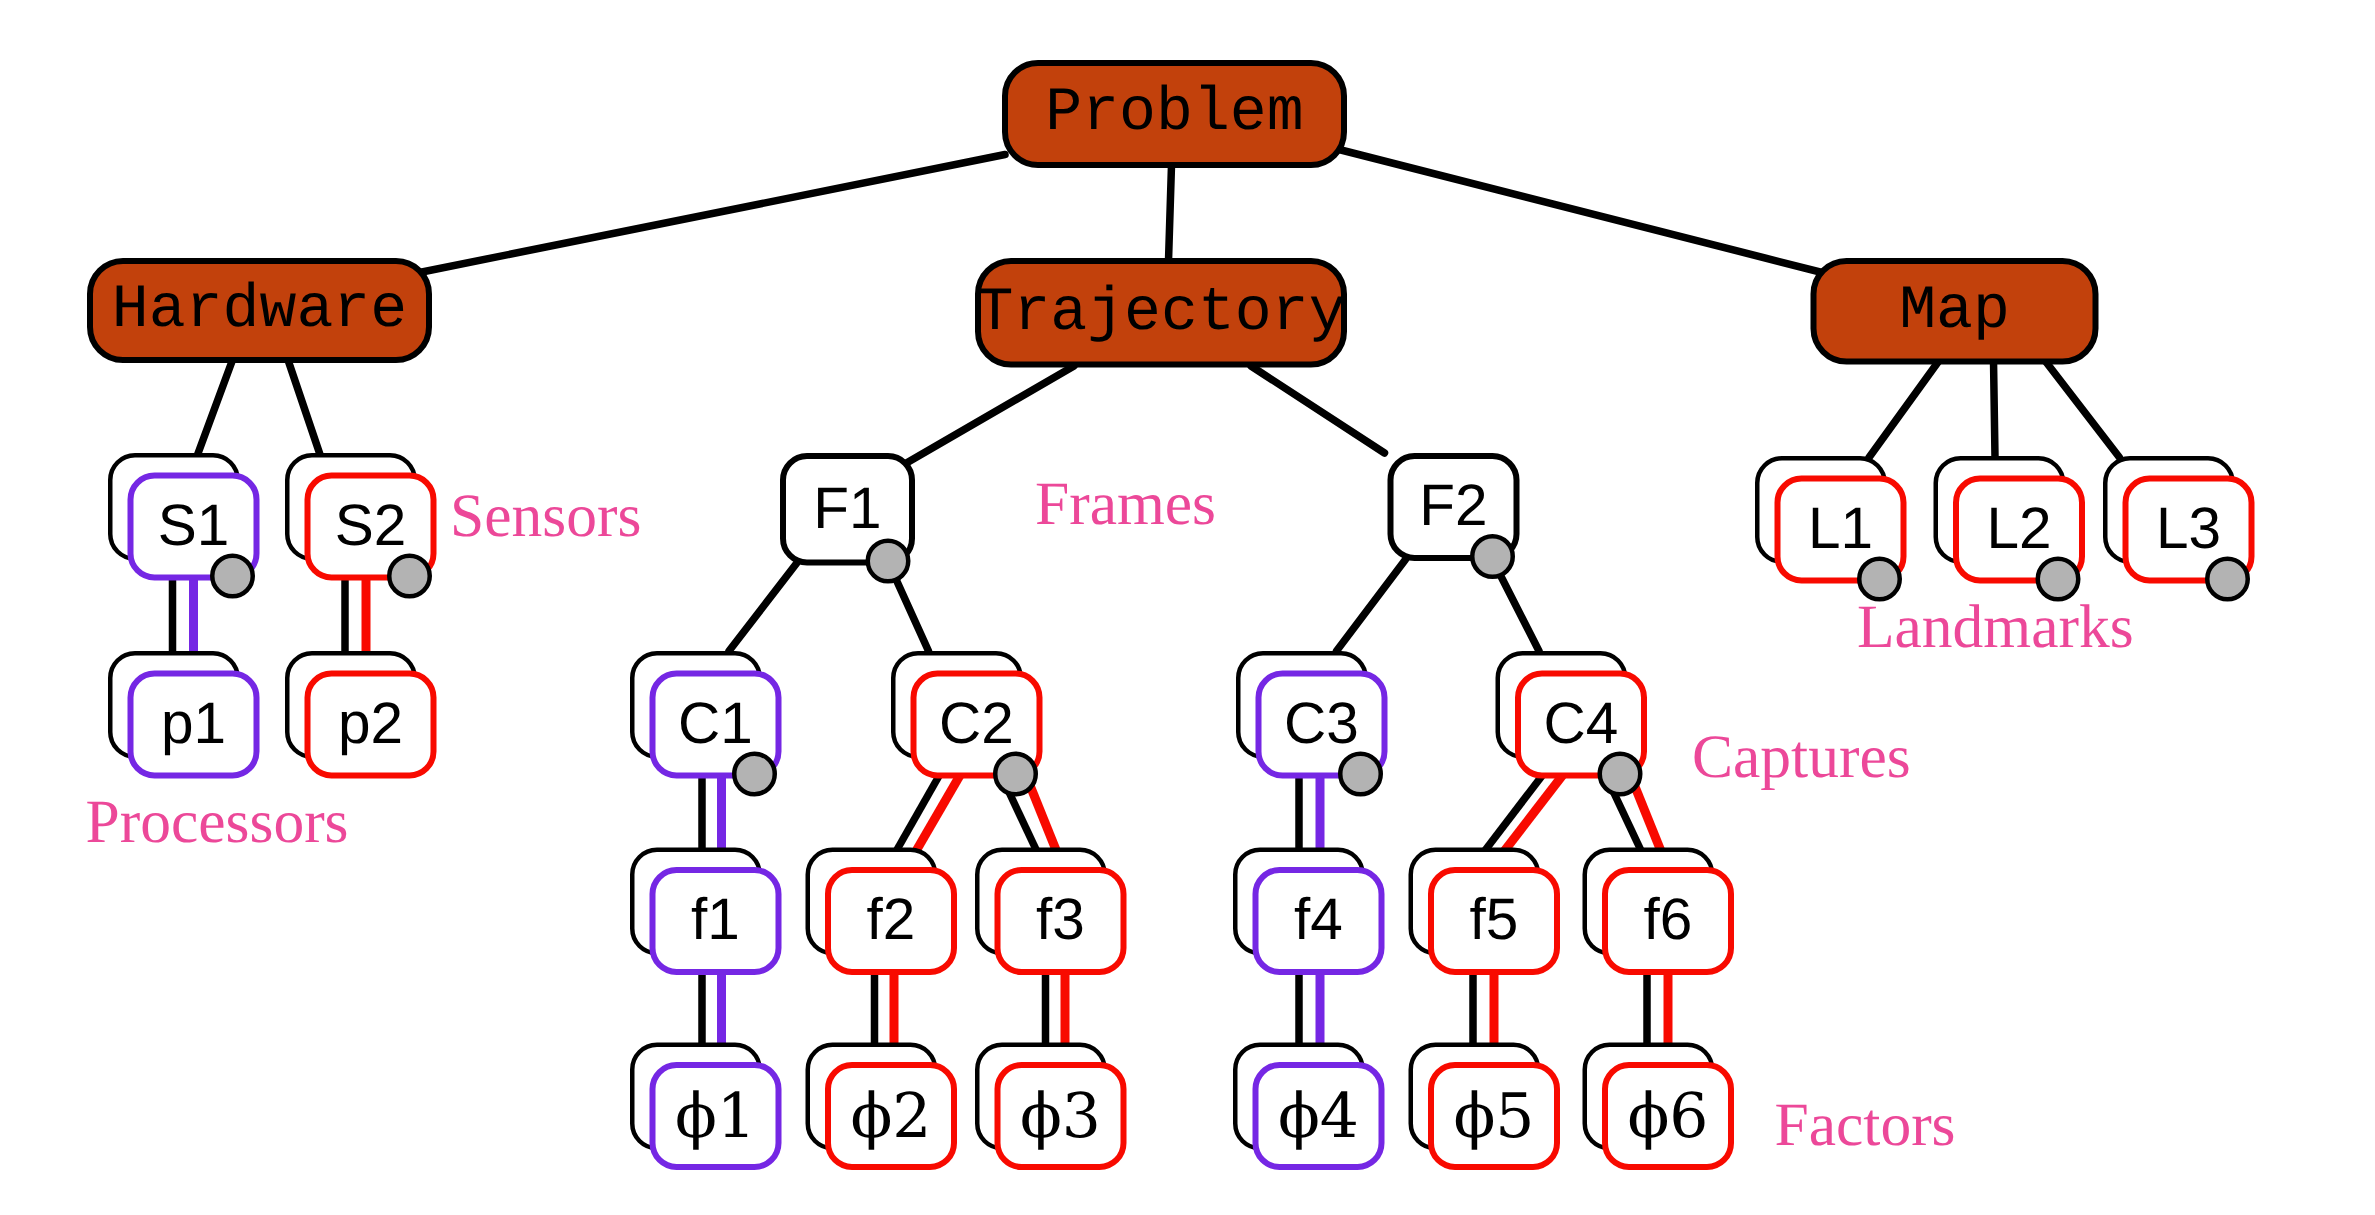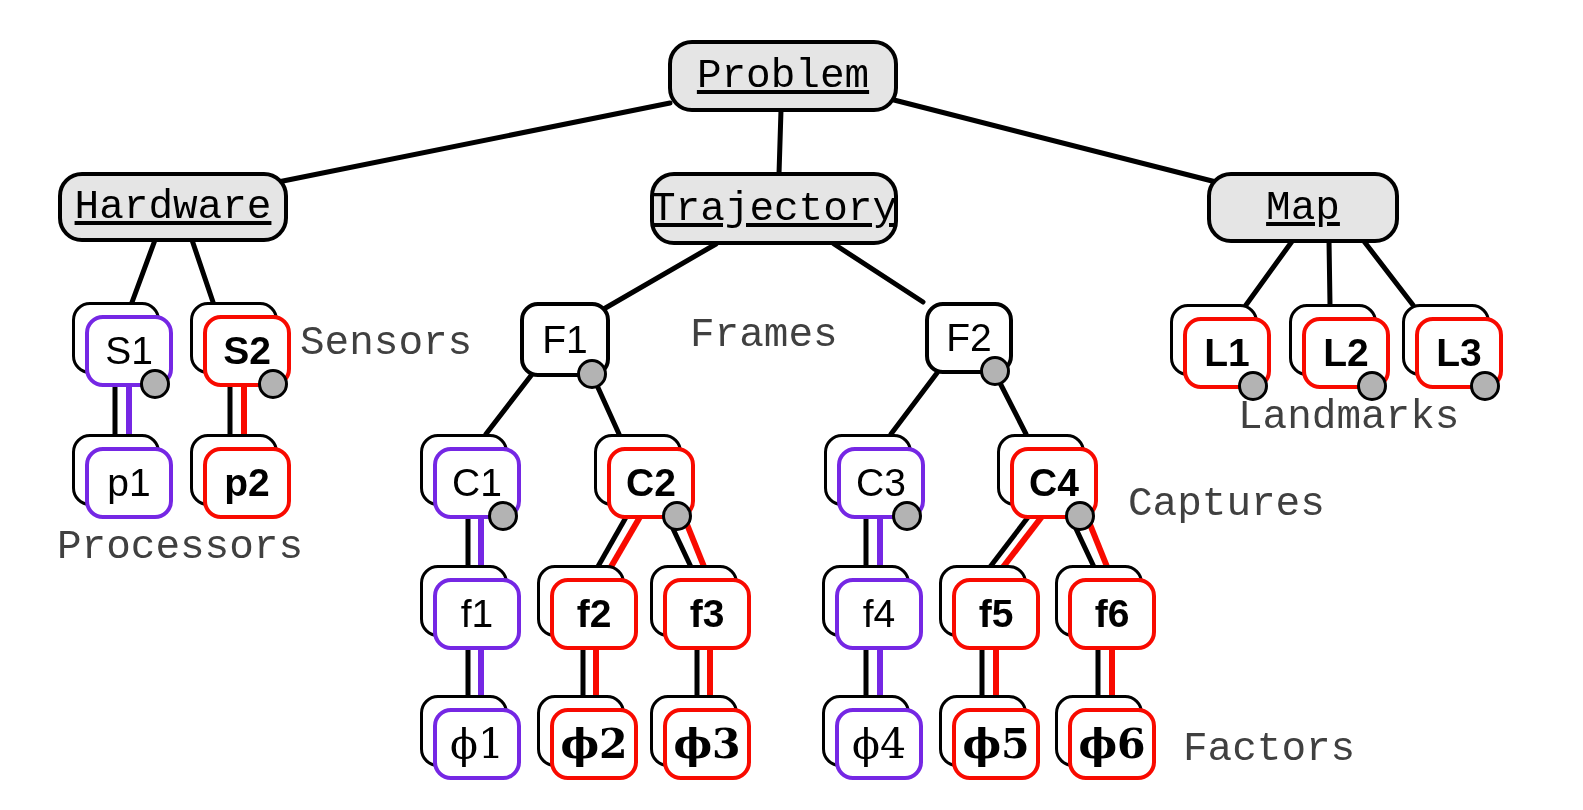--- a/index.html
+++ b/index.html
@@ -4,52 +4,51 @@
 <style>
   html,body{margin:0;padding:0;background:#ffffff;}
   .canvas{
     position:relative;width:1583px;height:810px;background:#ffffff;
     overflow:hidden;font-family:"Liberation Sans",sans-serif;
   }
   svg.edges{position:absolute;left:0;top:0;z-index:0;}
 
   
   .big{
-    position:absolute;z-index:2;box-sizing:border-box;background:#e5e5e5;
+    position:absolute;z-index:2;box-sizing:border-box;background:#c2410c;
     border:4px solid #000;border-radius:24px;
     display:flex;align-items:center;justify-content:center;
     font-family:"Liberation Mono",monospace;font-size:41px;color:#000;
     white-space:nowrap;
-    text-decoration:underline;
   }
 
   
   .leaf{position:absolute;width:88px;height:72px;z-index:2;}
   .leaf .shadow{
     position:absolute;left:-13px;top:-13px;width:100%;height:100%;
     box-sizing:border-box;background:#ffffff;border:3px solid #000;border-radius:18px;
   }
   .leaf .face{
     position:absolute;left:0;top:0;width:100%;height:100%;
     box-sizing:border-box;background:#ffffff;border:4px solid #000;border-radius:18px;
     display:flex;align-items:center;justify-content:center;
     font-family:"Liberation Sans",sans-serif;font-size:39px;color:#000;text-align:center;
   }
   .leaf.purple .face{border-color:#7527E4;}
-  .leaf.red .face{border-color:#F80A00;font-weight:bold;}
+  .leaf.red .face{border-color:#F80A00;}
   .leaf.serif .face{font-family:"DejaVu Serif","Liberation Serif",serif;font-size:41px;}
   .leaf .dot{
     position:absolute;left:55px;top:54px;width:30px;height:30px;z-index:3;
     box-sizing:border-box;border-radius:50%;background:#B3B3B3;border:3px solid #000;
   }
 
   
   .note{
-    position:absolute;z-index:2;font-family:Liberation Mono, monospace;
-    font-size:41px;color:#404040;white-space:nowrap;line-height:1.15;
+    position:absolute;z-index:2;font-family:Liberation Serif, serif;
+    font-size:41px;color:#ec4899;white-space:nowrap;line-height:1.15;
   }
 </style>
 </head>
 <body>
 
 <div class="canvas">
 
   <svg class="edges" width="1583" height="810" viewBox="0 0 1583 810">
     <g stroke="#000000" stroke-width="5" stroke-linecap="round">
       <line x1="670" y1="103" x2="278" y2="182"></line>

